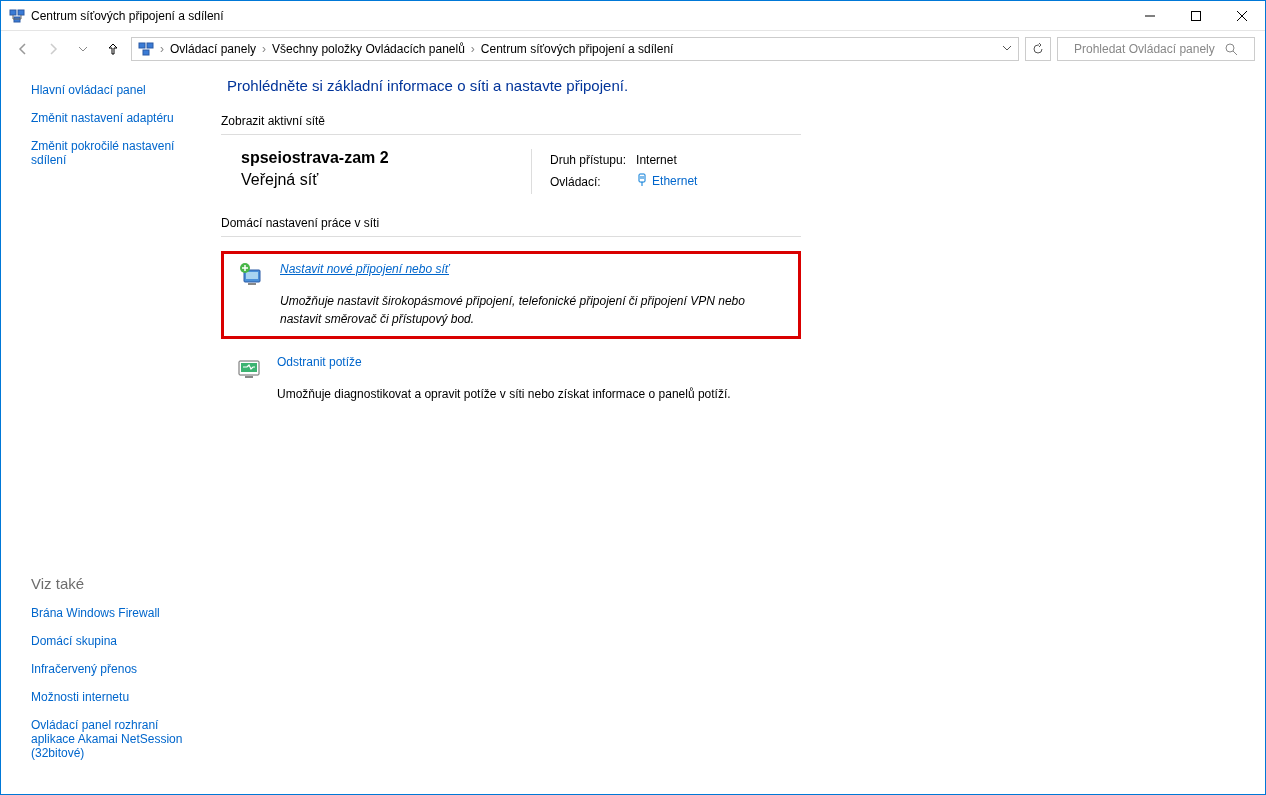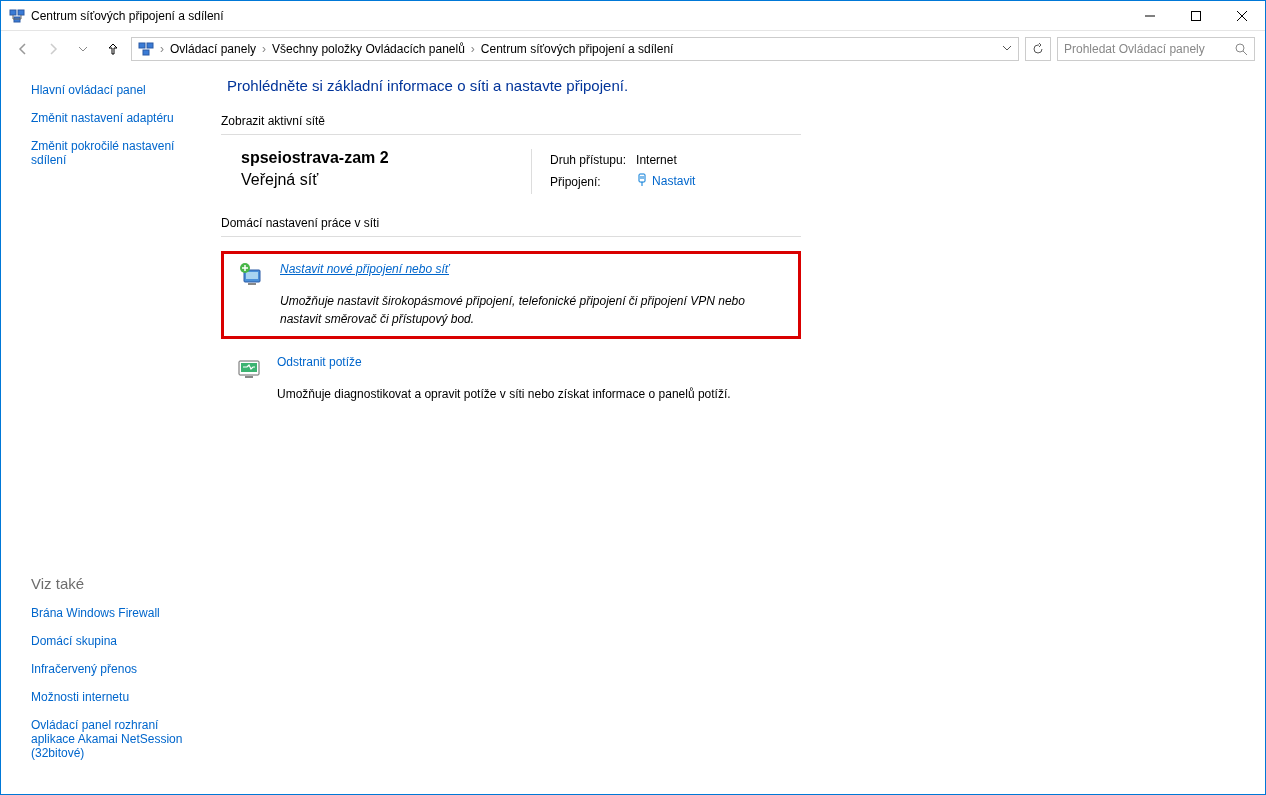--- a/index.html
+++ b/index.html
@@ -13,21 +13,21 @@
 
 .toolbar { height: 36px; display: flex; align-items: center; padding: 0 10px; gap: 6px; }
 .nav-btn { width: 24px; height: 24px; display: flex; align-items: center; justify-content: center; color: #999; }
 .nav-btn.active { color: #000; }
 .address-bar { flex: 1; height: 24px; border: 1px solid #ccc; display: flex; align-items: center; padding: 0 6px; gap: 4px; font-size: 12px; }
 .address-bar .sep { color: #888; margin: 0 2px; }
 .address-bar .crumb { cursor: pointer; }
 .address-bar .spacer { flex: 1; }
 .address-icon { width: 16px; height: 16px; }
 .refresh-box { width: 26px; height: 24px; border: 1px solid #ccc; display: flex; align-items: center; justify-content: center; }
-.search-box { width: 198px; height: 24px; border: 1px solid #ccc; display: flex; align-items: center; padding: 0 6px; color: #888; gap: 8px; }
+.search-box { width: 198px; height: 24px; border: 1px solid #ccc; display: flex; align-items: center; padding: 0 16px; color: #888; gap: 8px; }
 .search-box span { flex: 1; }
 
 .body-area { display: flex; height: calc(100% - 66px); }
 .sidebar { width: 210px; padding: 16px 10px 20px 30px; display: flex; flex-direction: column; }
 .sidebar a { color: #0066cc; text-decoration: none; font-size: 12px; display: block; margin-bottom: 14px; cursor: pointer; }
 .sidebar .see-also { margin-top: auto; }
 .sidebar .see-also-title { color: #6d6d6d; font-size: 15px; margin-bottom: 14px; }
 
 .main { flex: 1; padding: 10px 40px 10px 10px; }
 .heading { color: #003399; font-size: 15px; margin-bottom: 20px; margin-left: 6px; }
@@ -169,28 +169,28 @@
         </div>
         <div class="divider"></div>
         <div class="net-right">
           <table>
             <tbody>
                 <tr>
               <td>Druh přístupu:</td>
               <td>Internet</td>
             </tr>
             <tr>
-              <td>Připojení:</td>
+              <td>Ovládací:</td>
               <td>
                 <span class="eth-icon"><svg width="12" height="14" viewBox="0 0 12 14">
                         <rect x="3" y="1" width="6" height="8" rx="1" fill="none" stroke="#0078d7"></rect>
                         <line x1="5" y1="3" x2="5" y2="6" stroke="#0078d7"></line>
                         <line x1="7" y1="3" x2="7" y2="6" stroke="#0078d7"></line>
                         <line x1="6" y1="9" x2="6" y2="13" stroke="#0078d7"></line>
-                      </svg></span><a href="#">Nastavit</a>
+                      </svg></span><a href="#">Ethernet</a>
               </td>
             </tr>
           </tbody>
             </table>
         </div>
       </div>
 
       <div class="section-title">Domácí nastavení práce v síti</div>
       <hr class="section-line">
 

